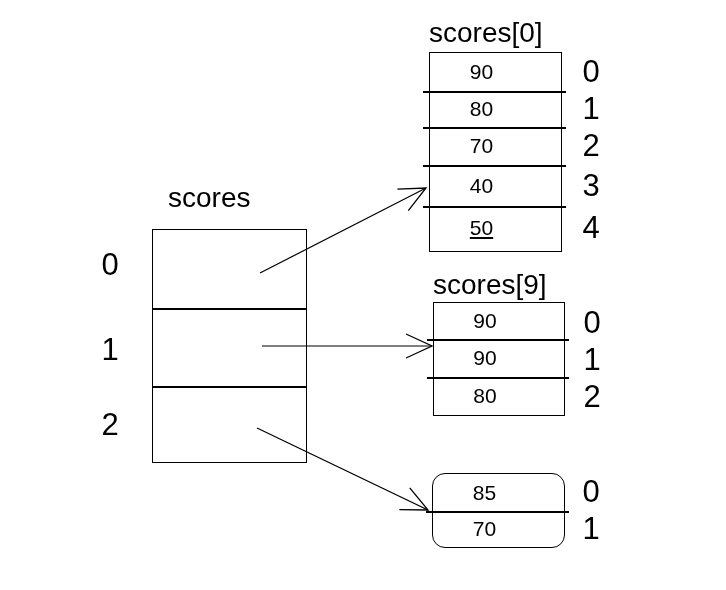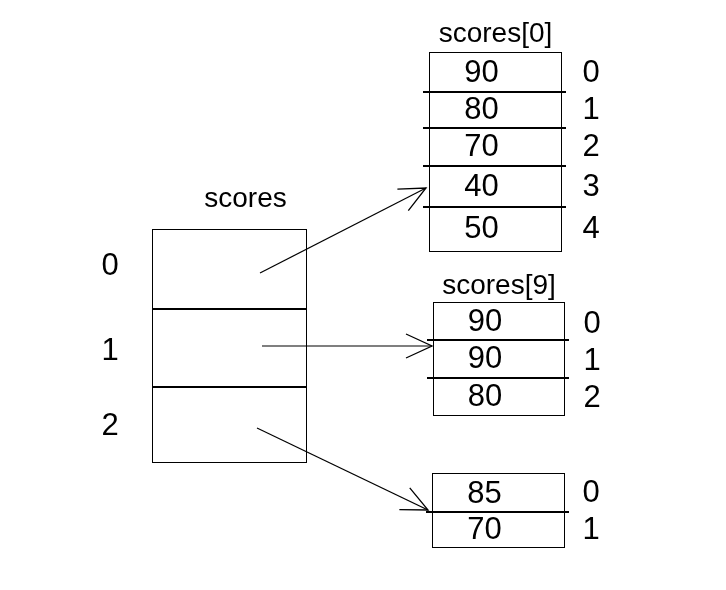--- a/index.html
+++ b/index.html
@@ -5,30 +5,30 @@
   html, body { margin:0; padding:0; background:#ffffff; }
   .canvas {
     position:relative; width:726px; height:590px;
     background:#ffffff; color:#000000;
     font-family:"Liberation Sans", sans-serif;
     overflow:hidden;
   }
   .arrows { position:absolute; left:0; top:0; }
   .label {
     position:absolute; font-size:28px; line-height:32px; height:32px;
-    text-align:center; white-space:nowrap;
+    white-space:nowrap;
   }
   .box {
     position:absolute; border:1.5px solid #000; box-sizing:border-box;
   }
   .cell {
     position:absolute; left:0; width:100%;
     display:flex; align-items:center; justify-content:center;
   }
-  .cell span { font-size:31px; transform:translateX(-14px); }
+  .cell span { font-size:21px; transform:translateX(-14px); }
   .divider {
     position:absolute; height:1.5px; background:#000;
     left:-7px; width:calc(100% + 12px);
   }
   .divider.flush { left:0; width:100%; }
   .idx {
     position:absolute; font-size:31px;
     display:flex; align-items:center; justify-content:center;
     text-align:center;
   }
@@ -68,21 +68,21 @@
       </div>
     <div class="cell" style="top:38px;  height:36px;">
         <span>80</span>
       </div>
     <div class="cell" style="top:74px;  height:38px;">
         <span>70</span>
       </div>
     <div class="cell" style="top:112px; height:41px;">
         <span>40</span>
       </div>
-    <div class="cell" style="top:153px; height:43px;">
+    <div class="cell" style="top:153px; height:43px;text-decoration:underline;">
         <span>50</span>
       </div>
     <div class="divider" style="top:38px;"></div>
     <div class="divider" style="top:74px;"></div>
     <div class="divider" style="top:112px;"></div>
     <div class="divider" style="top:153px;"></div>
   </div>
 
   <div class="idx" style="left:573px; top:52px;  width:36px; height:40px;">0</div>
   <div class="idx" style="left:573px; top:89px;  width:36px; height:40px;">1</div>
@@ -104,21 +104,21 @@
       </div>
     <div class="divider" style="top:36px;"></div>
     <div class="divider" style="top:74px;"></div>
   </div>
 
   <div class="idx" style="left:574px; top:303px; width:36px; height:40px;">0</div>
   <div class="idx" style="left:574px; top:340px; width:36px; height:40px;">1</div>
   <div class="idx" style="left:574px; top:377px; width:36px; height:40px;">2</div>
 
 
-  <div class="box" style="left:432px; top:473px; width:133px; height:75px;">
+  <div class="box" style="left:432px; top:473px; width:133px; height:75px;border-radius:13px;">
     <div class="cell" style="top:0px;  height:37px;">
         <span>85</span>
       </div>
     <div class="cell" style="top:37px; height:35px;">
         <span>70</span>
       </div>
     <div class="divider" style="top:37px;"></div>
   </div>
 
   <div class="idx" style="left:573px; top:472px; width:36px; height:40px;">0</div>

